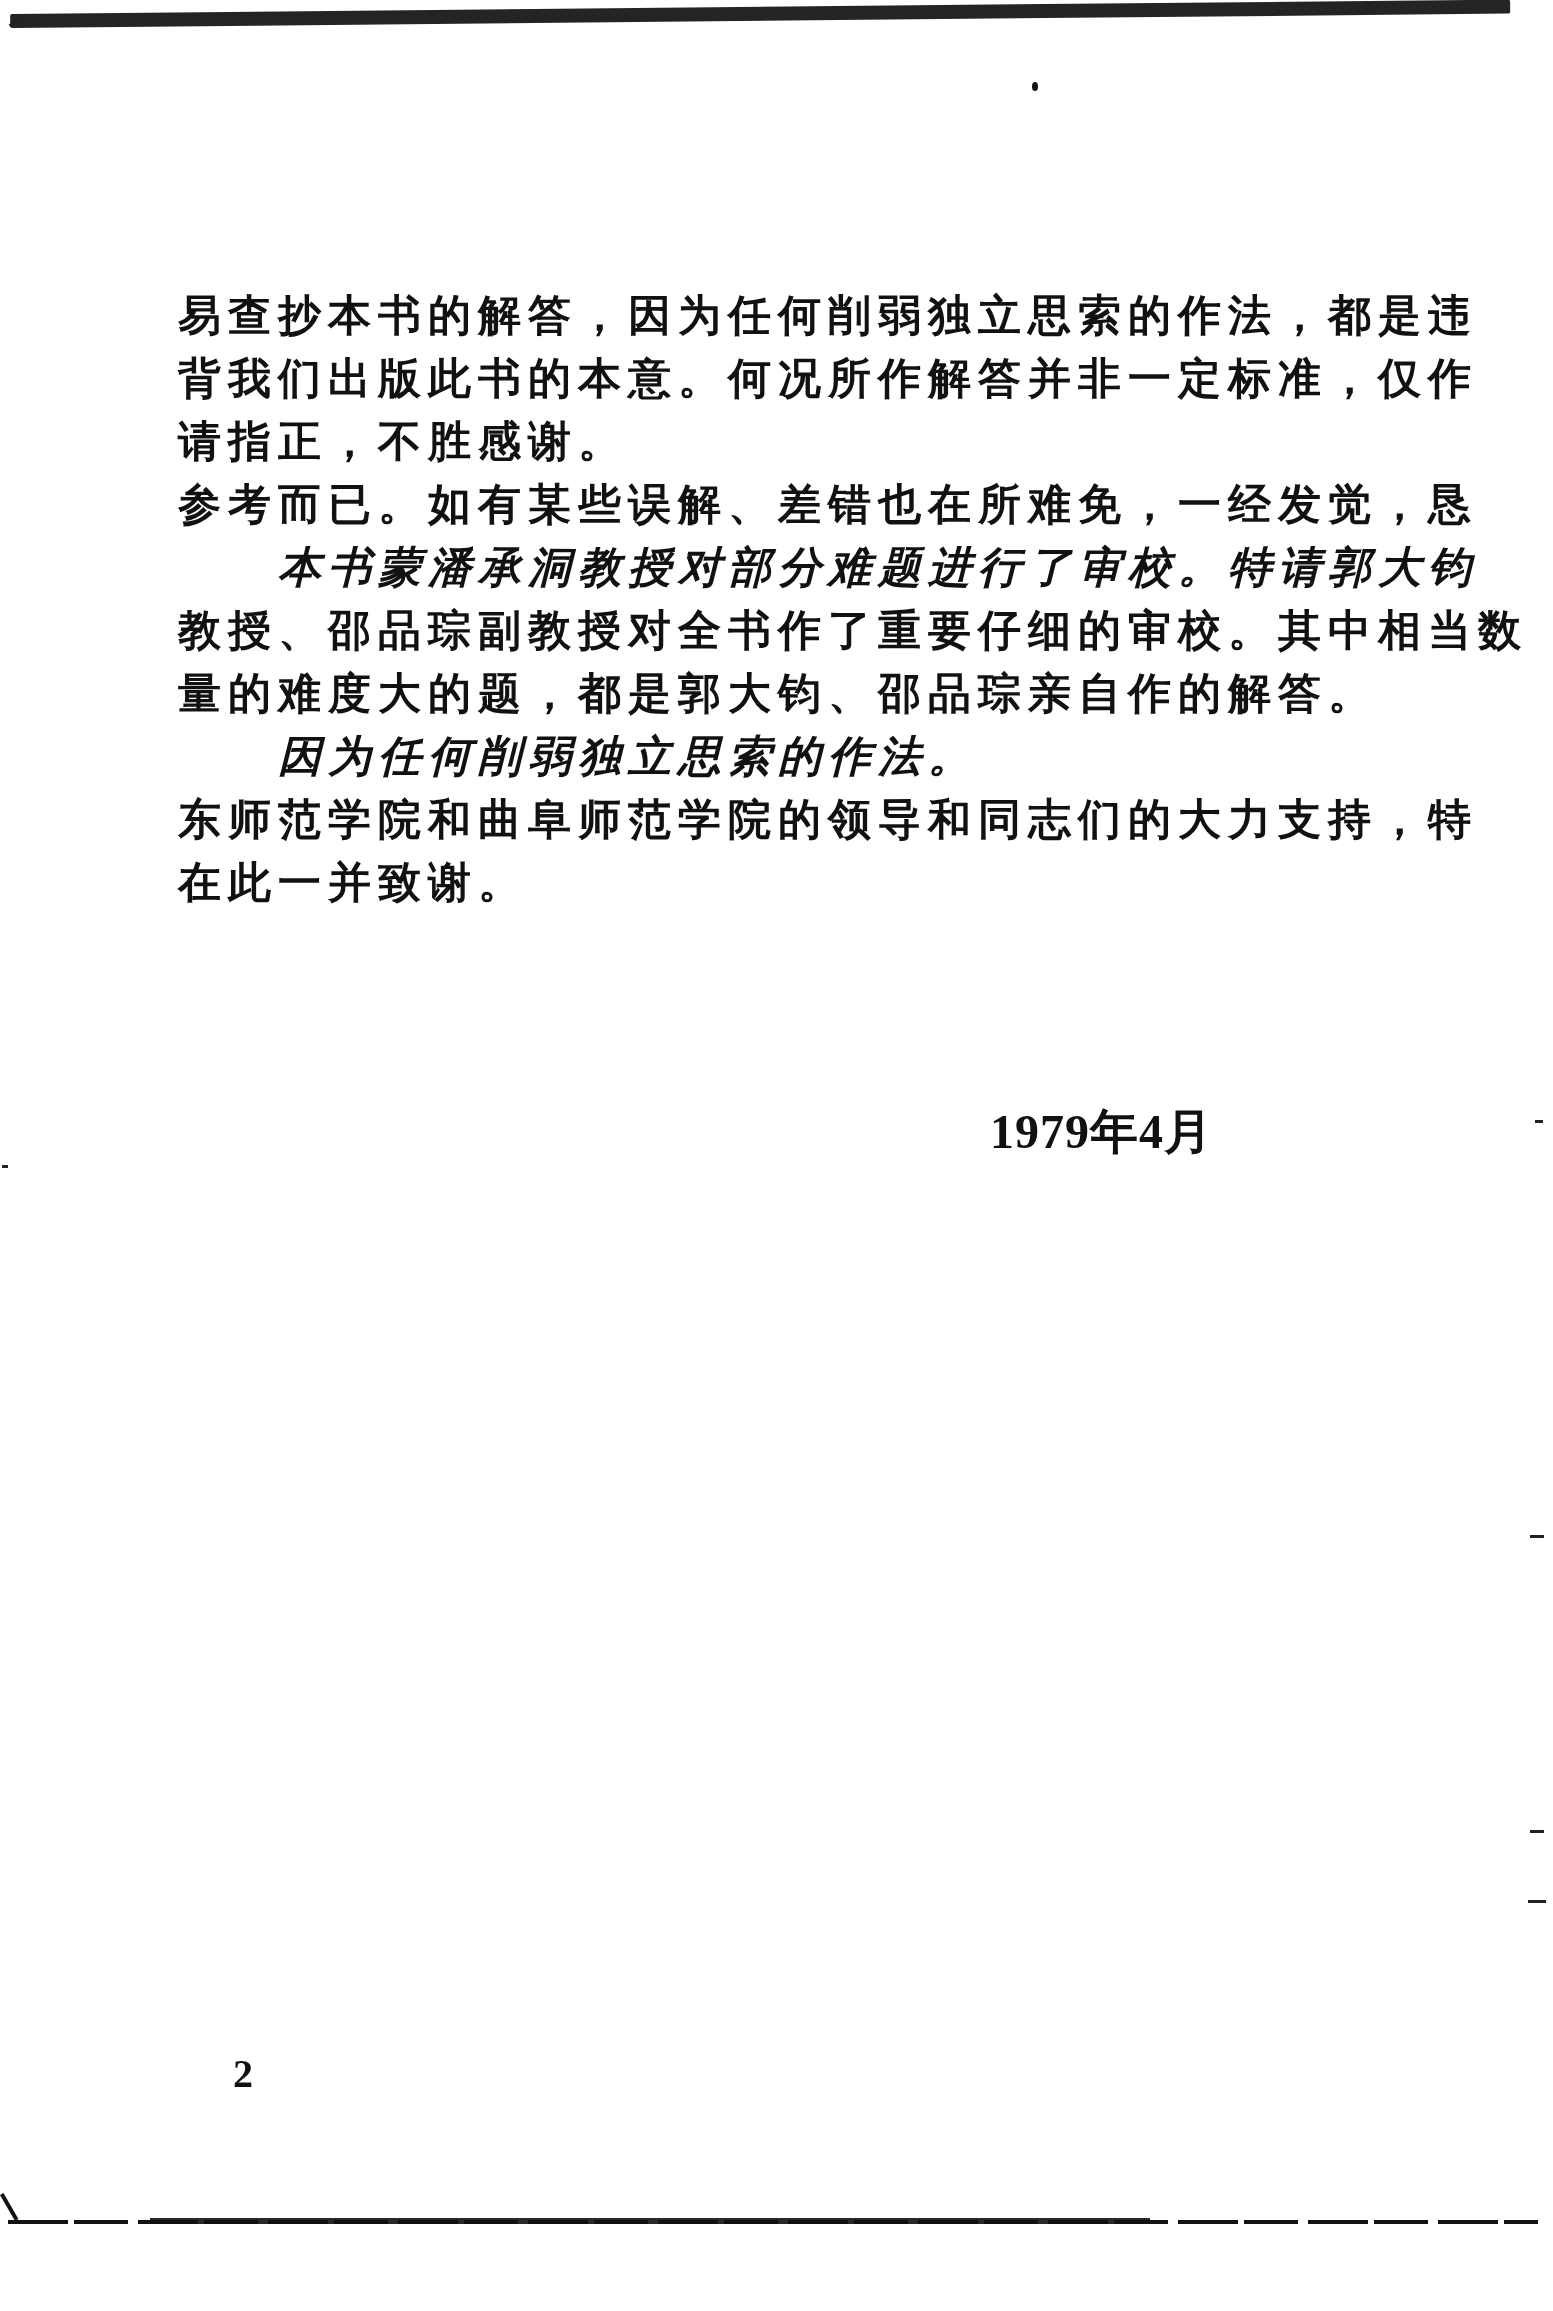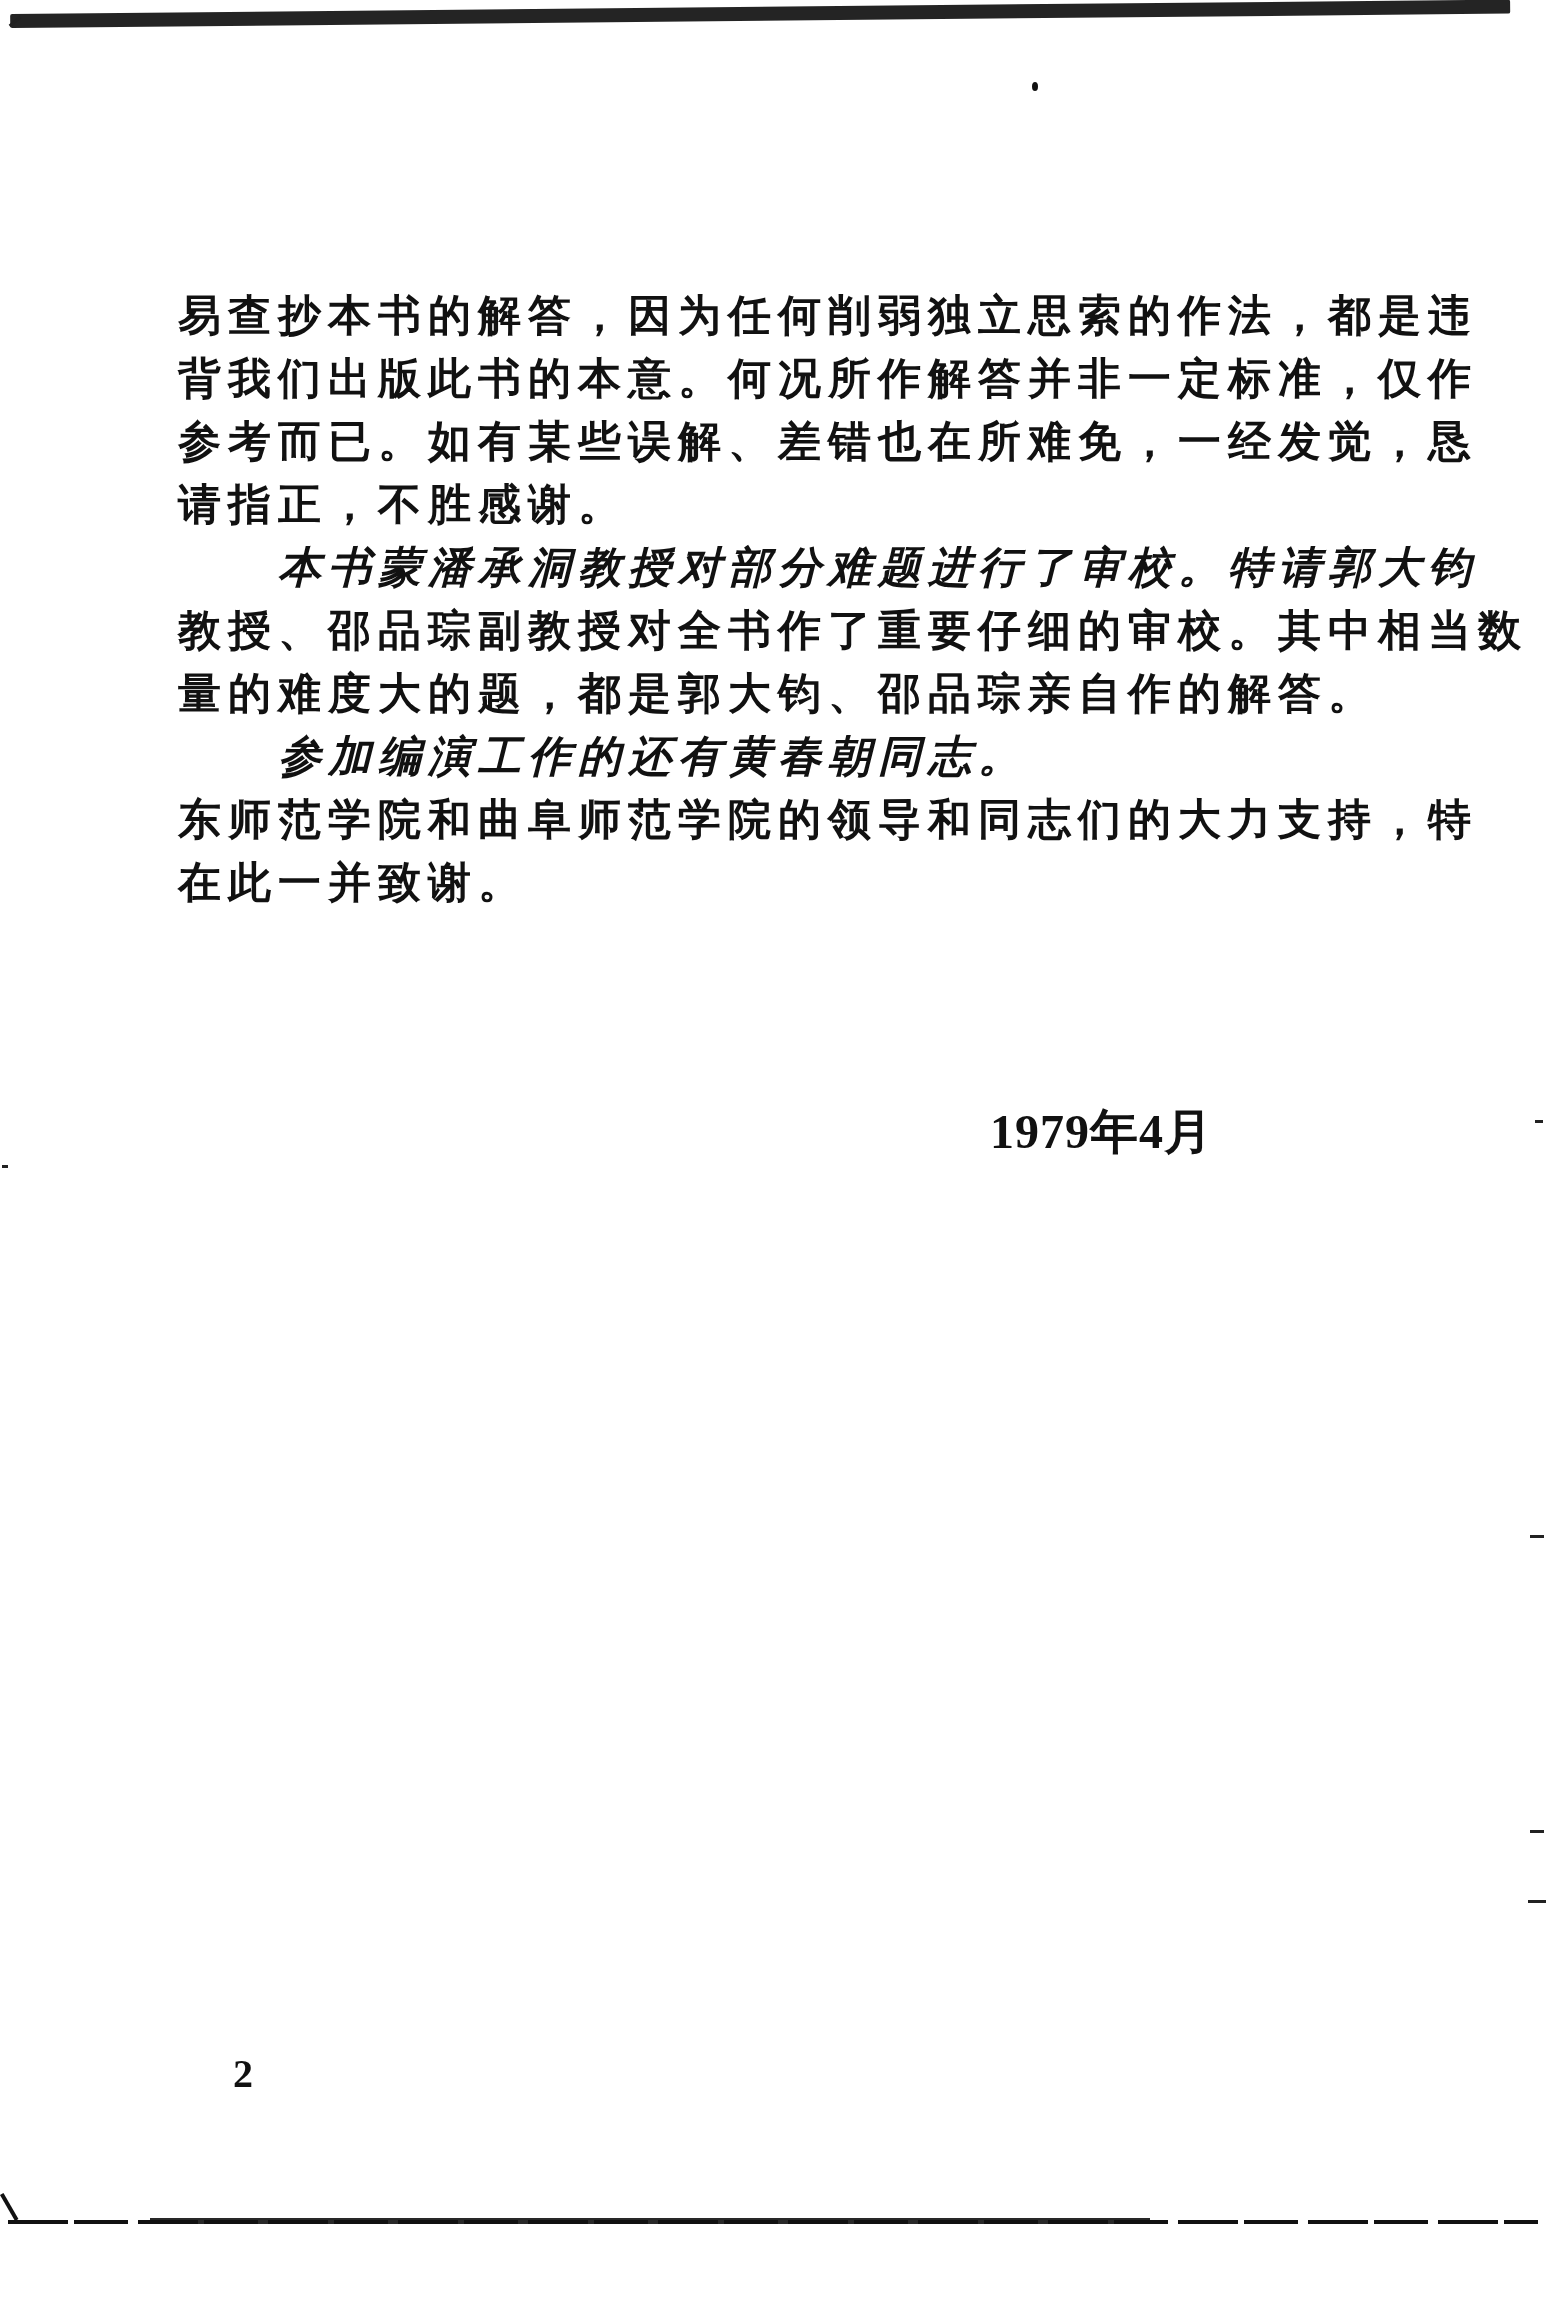--- a/index.html
+++ b/index.html
@@ -117,26 +117,26 @@
 <div class="scan-dot" style="left:1032px;top:82px;width:6px;height:9px;"></div>
 <div class="side-mark" style="left:1535px;top:1120px;width:8px;"></div>
 <div class="side-mark" style="left:1530px;top:1535px;width:14px;"></div>
 <div class="side-mark" style="left:1530px;top:1830px;width:14px;"></div>
 <div class="side-mark" style="left:1528px;top:1900px;width:18px;"></div>
 <div class="side-mark" style="left:2px;top:1165px;width:6px;"></div>
 
 <div class="page-text">
   <div class="line">易查抄本书的解答，因为任何削弱独立思索的作法，都是违</div>
   <div class="line">背我们出版此书的本意。何况所作解答并非一定标准，仅作</div>
+  <div class="line">请指正，不胜感谢。</div>
   <div class="line">参考而已。如有某些误解、差错也在所难免，一经发觉，恳</div>
-  <div class="line">请指正，不胜感谢。</div>
   <div class="line indent">本书蒙潘承洞教授对部分难题进行了审校。特请郭大钧</div>
   <div class="line">教授、邵品琮副教授对全书作了重要仔细的审校。其中相当数</div>
   <div class="line">量的难度大的题，都是郭大钧、邵品琮亲自作的解答。</div>
-  <div class="line indent">参加编演工作的还有黄春朝同志。</div>
+  <div class="line indent">因为任何削弱独立思索的作法。</div>
   <div class="line">东师范学院和曲阜师范学院的领导和同志们的大力支持，特</div>
   <div class="line">在此一并致谢。</div>
 </div>
 
 <div class="date-line">1979年4月</div>
 
 <div class="page-number">2</div>
 
 <div class="bottom-corner"></div>
 <div class="bottom-edge"></div>

